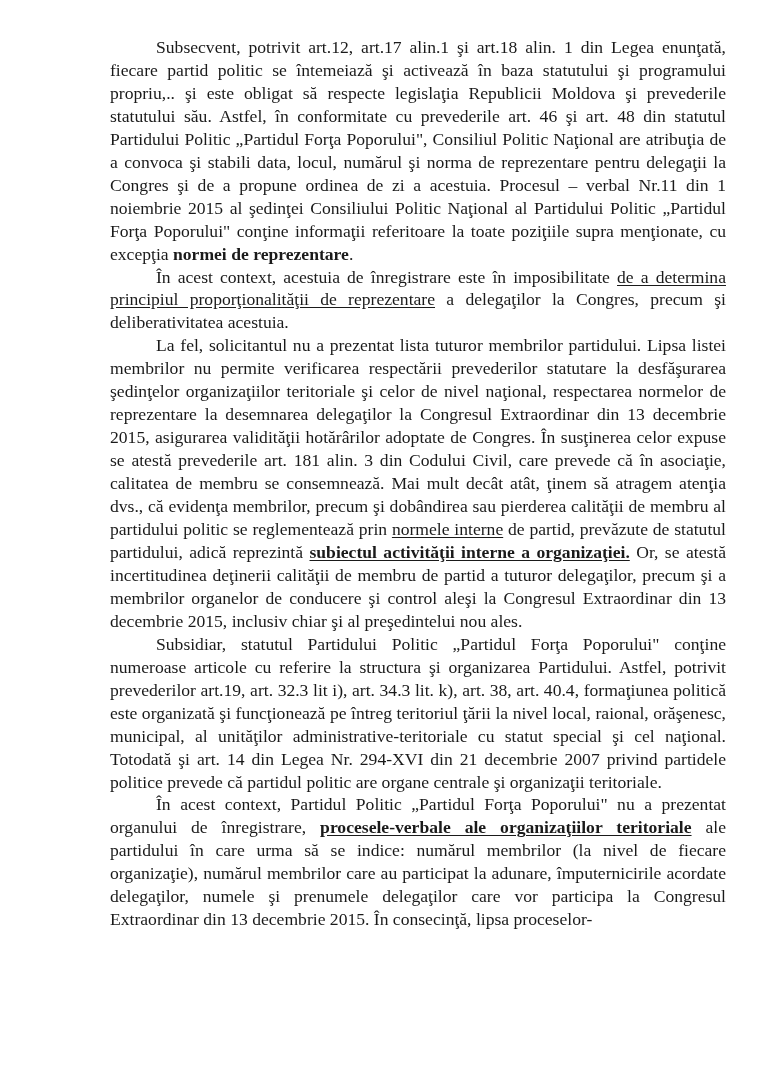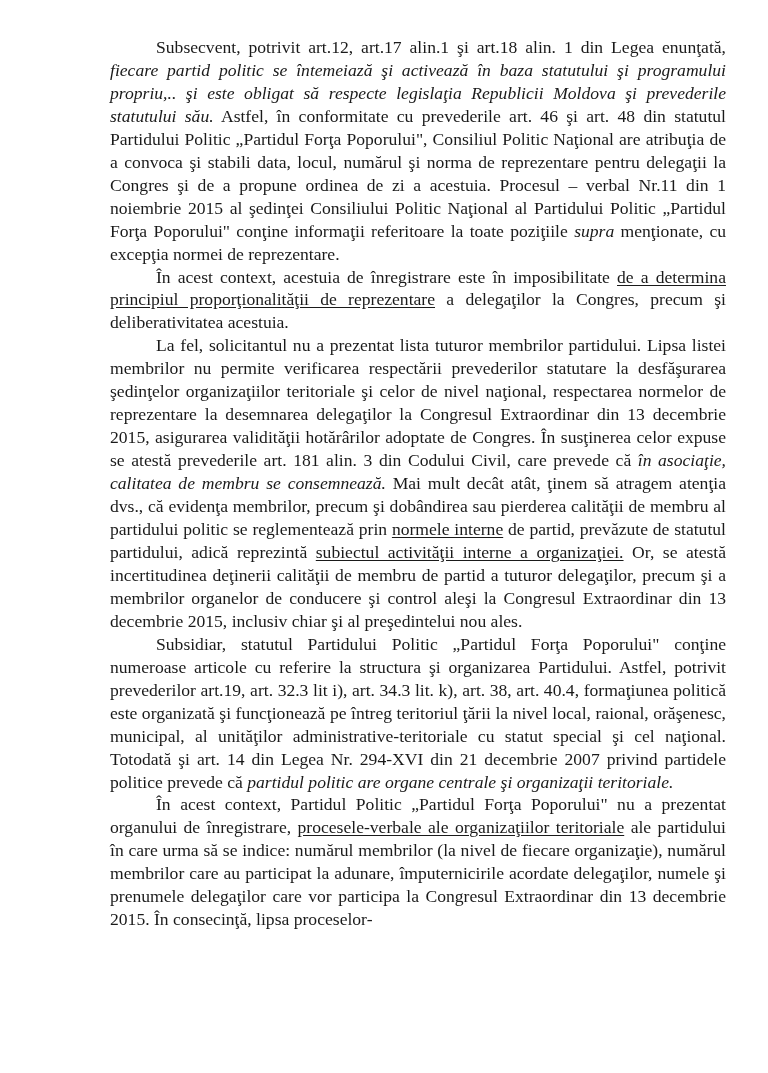--- a/index.html
+++ b/index.html
@@ -21,24 +21,24 @@
     font-family: "Liberation Serif", "DejaVu Serif", serif;
     font-size: 17.6px;
     line-height: 22.95px;
     color: #1a1a1a;
   }
   .para {
     margin: 0;
     text-align: justify;
     text-indent: 46px;
   }
-  .seg-i { font-style: italic; }
-  .seg-b { font-weight: normal; }
+  .seg-i { }
+  .seg-b { font-weight: bold; }
   .seg-u { text-decoration: underline; text-underline-offset: 2px; }
-  .seg-bu { font-weight: normal; text-decoration: underline; text-underline-offset: 2px; }
+  .seg-bu { font-weight: bold; text-decoration: underline; text-underline-offset: 2px; }
 </style>
 </head>
 <body>
 
 <div class="page" id="doc">
     <p class="para"><span>Subsecvent, potrivit art.12, art.17 alin.1 şi art.18 alin. 1 din Legea enunţată, </span><span class="seg-i">fiecare partid politic se întemeiază şi activează în baza statutului şi programului propriu,.. şi este obligat să respecte legislaţia Republicii Moldova şi prevederile statutului său.</span><span>  Astfel, în conformitate cu prevederile art. 46 şi art. 48 din statutul Partidului Politic „Partidul Forţa Poporului", Consiliul Politic Naţional are atribuţia de a convoca şi stabili data, locul, numărul şi norma de reprezentare pentru delegaţii la Congres şi de a propune ordinea de zi a acestuia. Procesul – verbal Nr.11 din 1 noiembrie 2015 al şedinţei Consiliului Politic Naţional al Partidului Politic „Partidul Forţa Poporului" conţine informaţii referitoare la toate poziţiile </span><span class="seg-i">supra</span><span> menţionate, cu excepţia </span><span class="seg-b">normei de reprezentare</span><span>.</span></p>
     <p class="para"><span>În acest context, acestuia de înregistrare este în imposibilitate </span><span class="seg-u">de a determina principiul proporţionalităţii de reprezentare</span><span> a delegaţilor la Congres, precum şi deliberativitatea acestuia.</span></p>
     <p class="para"><span>La fel, solicitantul nu a prezentat lista tuturor membrilor partidului. Lipsa listei membrilor nu permite verificarea respectării prevederilor statutare la desfăşurarea şedinţelor organizaţiilor teritoriale şi celor de nivel naţional, respectarea normelor de reprezentare la desemnarea delegaţilor la Congresul Extraordinar din 13 decembrie 2015, asigurarea validităţii hotărârilor adoptate de Congres. În susţinerea celor expuse se atestă prevederile art. 181 alin. 3 din Codului Civil, care prevede că </span><span class="seg-i">în asociaţie, calitatea de membru se consemnează.</span><span> Mai mult decât atât, ţinem să atragem atenţia dvs., că evidenţa membrilor, precum şi dobândirea sau pierderea calităţii de membru al partidului politic se reglementează prin </span><span class="seg-u">normele interne</span><span> de partid, prevăzute de statutul partidului, adică reprezintă </span><span class="seg-bu">subiectul activităţii interne a organizaţiei.</span><span> Or, se atestă incertitudinea deţinerii calităţii de membru de partid a tuturor delegaţilor, precum şi a membrilor organelor de conducere şi control aleşi la Congresul Extraordinar din 13 decembrie 2015, inclusiv chiar şi al preşedintelui nou ales.</span></p>
     <p class="para"><span>Subsidiar, statutul Partidului Politic „Partidul Forţa Poporului" conţine numeroase articole cu referire la structura şi organizarea Partidului. Astfel, potrivit prevederilor art.19, art. 32.3 lit i), art. 34.3 lit. k), art. 38, art. 40.4, formaţiunea politică este organizată şi funcţionează pe întreg teritoriul ţării la nivel local, raional, orăşenesc, municipal, al unităţilor administrative-teritoriale cu statut special şi cel naţional. Totodată şi art. 14 din Legea Nr. 294-XVI  din 21 decembrie 2007 privind partidele politice prevede că </span><span class="seg-i">partidul politic are organe centrale şi organizaţii teritoriale.</span></p>
     <p class="para"><span>În acest context, Partidul Politic „Partidul Forţa Poporului" nu a prezentat organului de înregistrare, </span><span class="seg-bu">procesele-verbale ale organizaţiilor teritoriale</span><span> ale partidului în care urma să se indice: numărul membrilor (la nivel de fiecare organizaţie), numărul membrilor care au participat la adunare, împuternicirile acordate  delegaţilor,  numele  şi prenumele delegaţilor care vor participa la Congresul Extraordinar din 13 decembrie 2015. În consecinţă, lipsa proceselor-</span></p>

